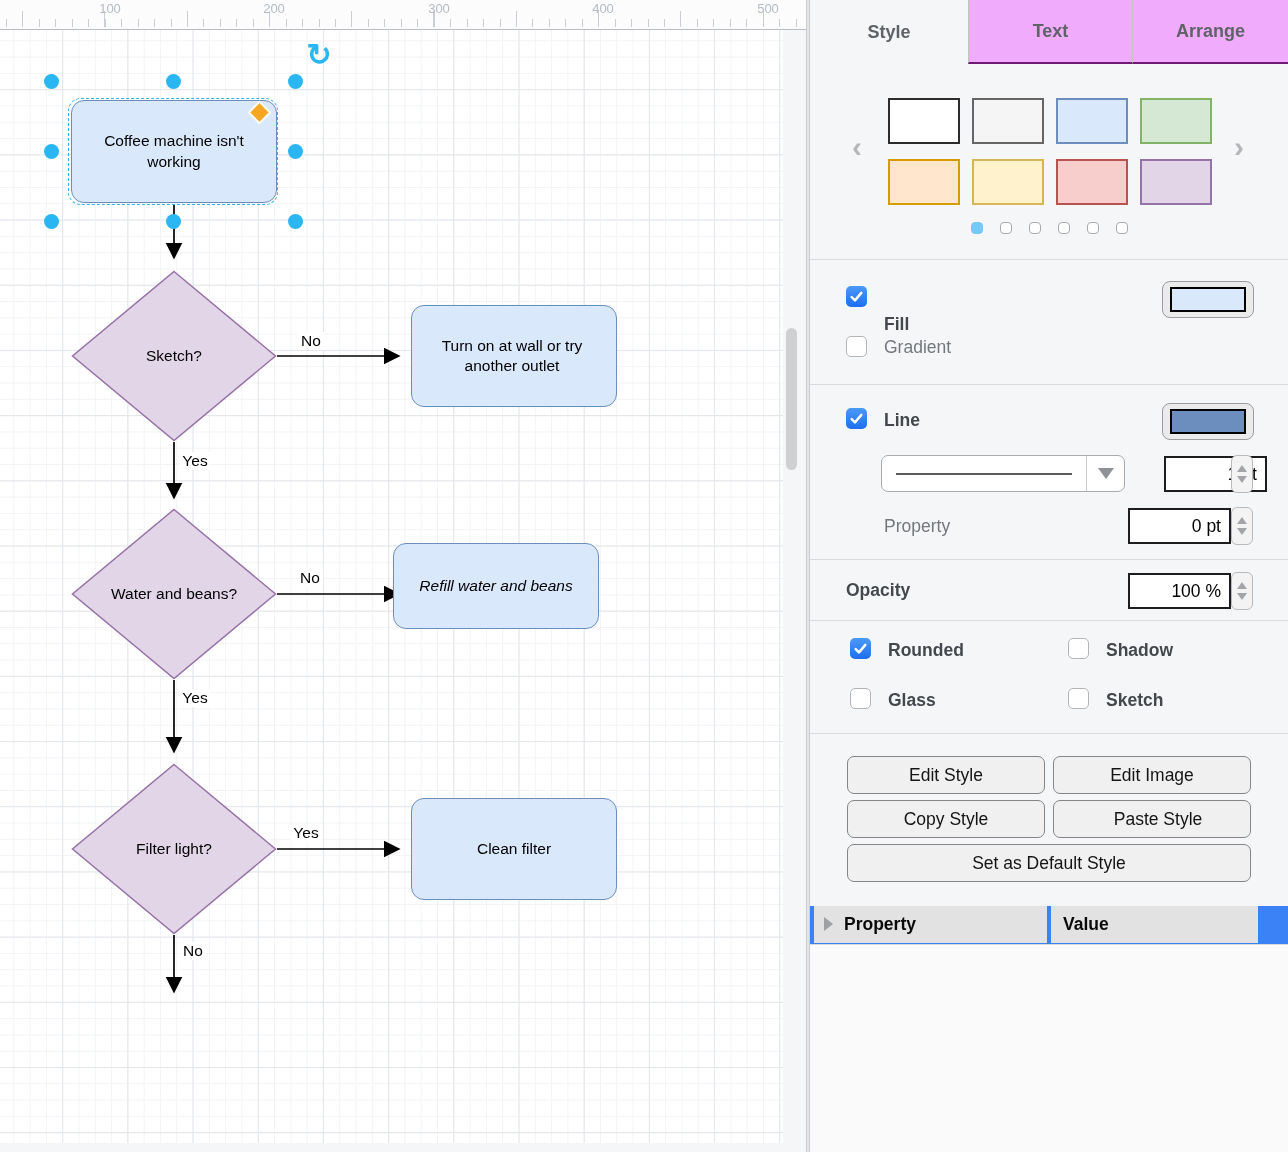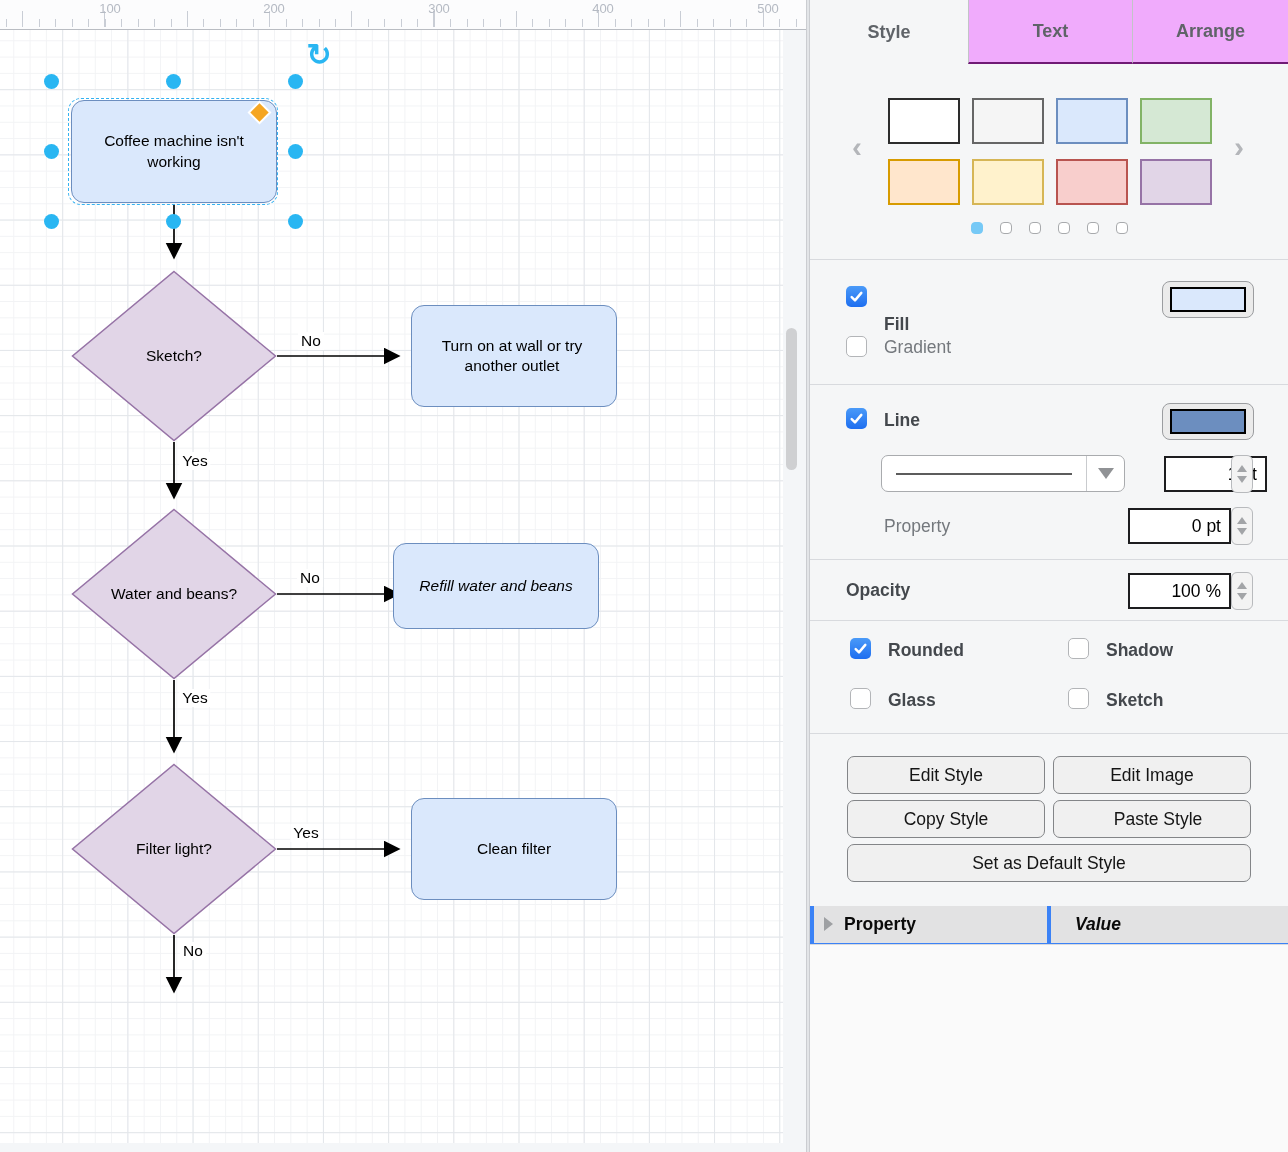--- a/index.html
+++ b/index.html
@@ -91,21 +91,21 @@
   .st-up { width:0; height:0; border-left:5px solid transparent; border-right:5px solid transparent; border-bottom:7px solid #a2a4a7; }
   .st-down { width:0; height:0; border-left:5px solid transparent; border-right:5px solid transparent; border-top:7px solid #a2a4a7; }
 
   .btn { position:absolute; height:38px; background:#f0f0f0; border:1px solid #838588; border-radius:7px;
     display:flex; align-items:center; justify-content:center; font-size:17.5px; color:#151515; }
 
   .prop-header { position:absolute; left:0; top:906px; width:478px; height:38px; background:#3b82f6; }
   .prop-cell { position:absolute; top:0; height:37px; background:#e2e2e3; display:flex; align-items:center;
     font-size:17.5px; font-weight:bold; color:#0a0a0a; }
   .prop-cell.c1 { left:4px; width:233px; padding-left:30px; }
-  .prop-cell.c2 { left:241px; width:237px; padding-left:24px;font-style:italic; }
+  .prop-cell.c2 { left:241px; width:207px; padding-left:12px; }
   .prop-tri { position:absolute; left:10px; top:11px; width:0; height:0;
     border-top:7px solid transparent; border-bottom:7px solid transparent; border-left:9px solid #9ea0a3; }
   .prop-body { position:absolute; left:0; top:944px; width:478px; height:208px; background:#fafafa; border-top:1px solid #d8dade; }
 </style>
 </head>
 <body>
 
 <div class="stage">
 
   <div class="canvas">

